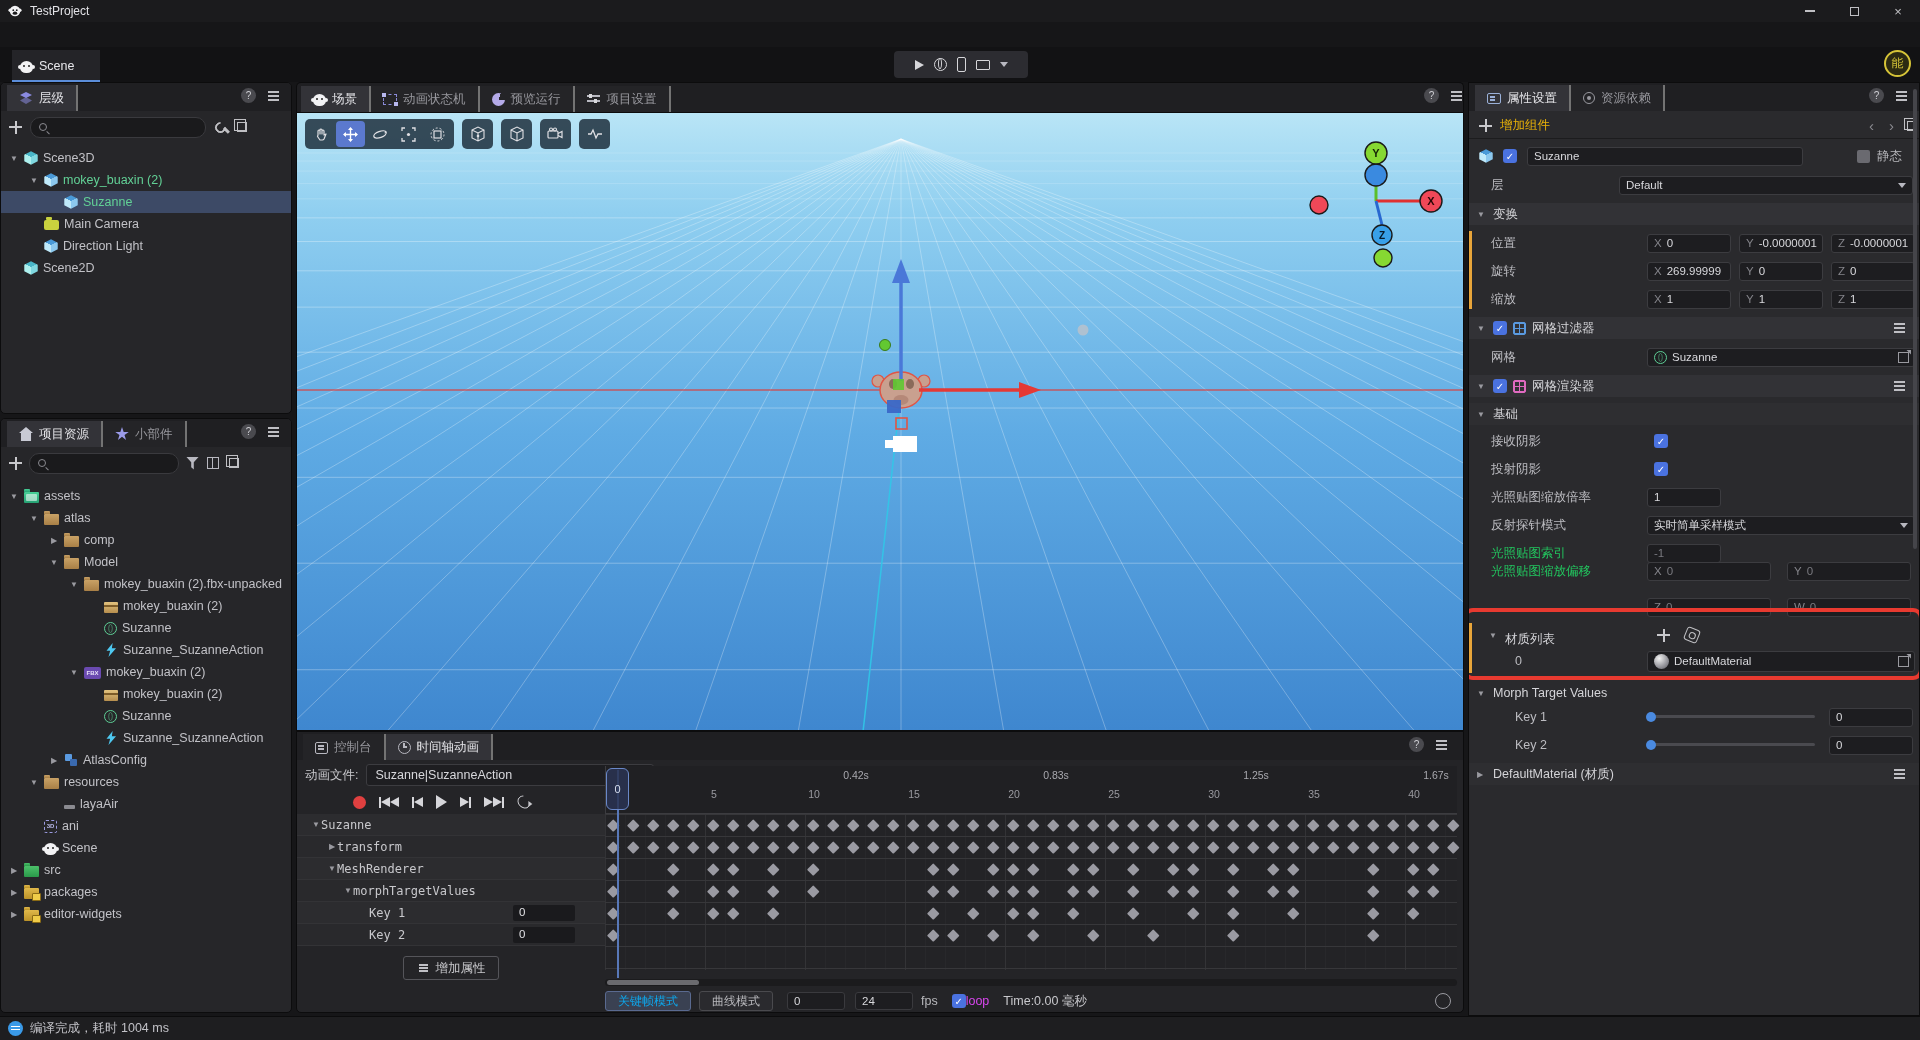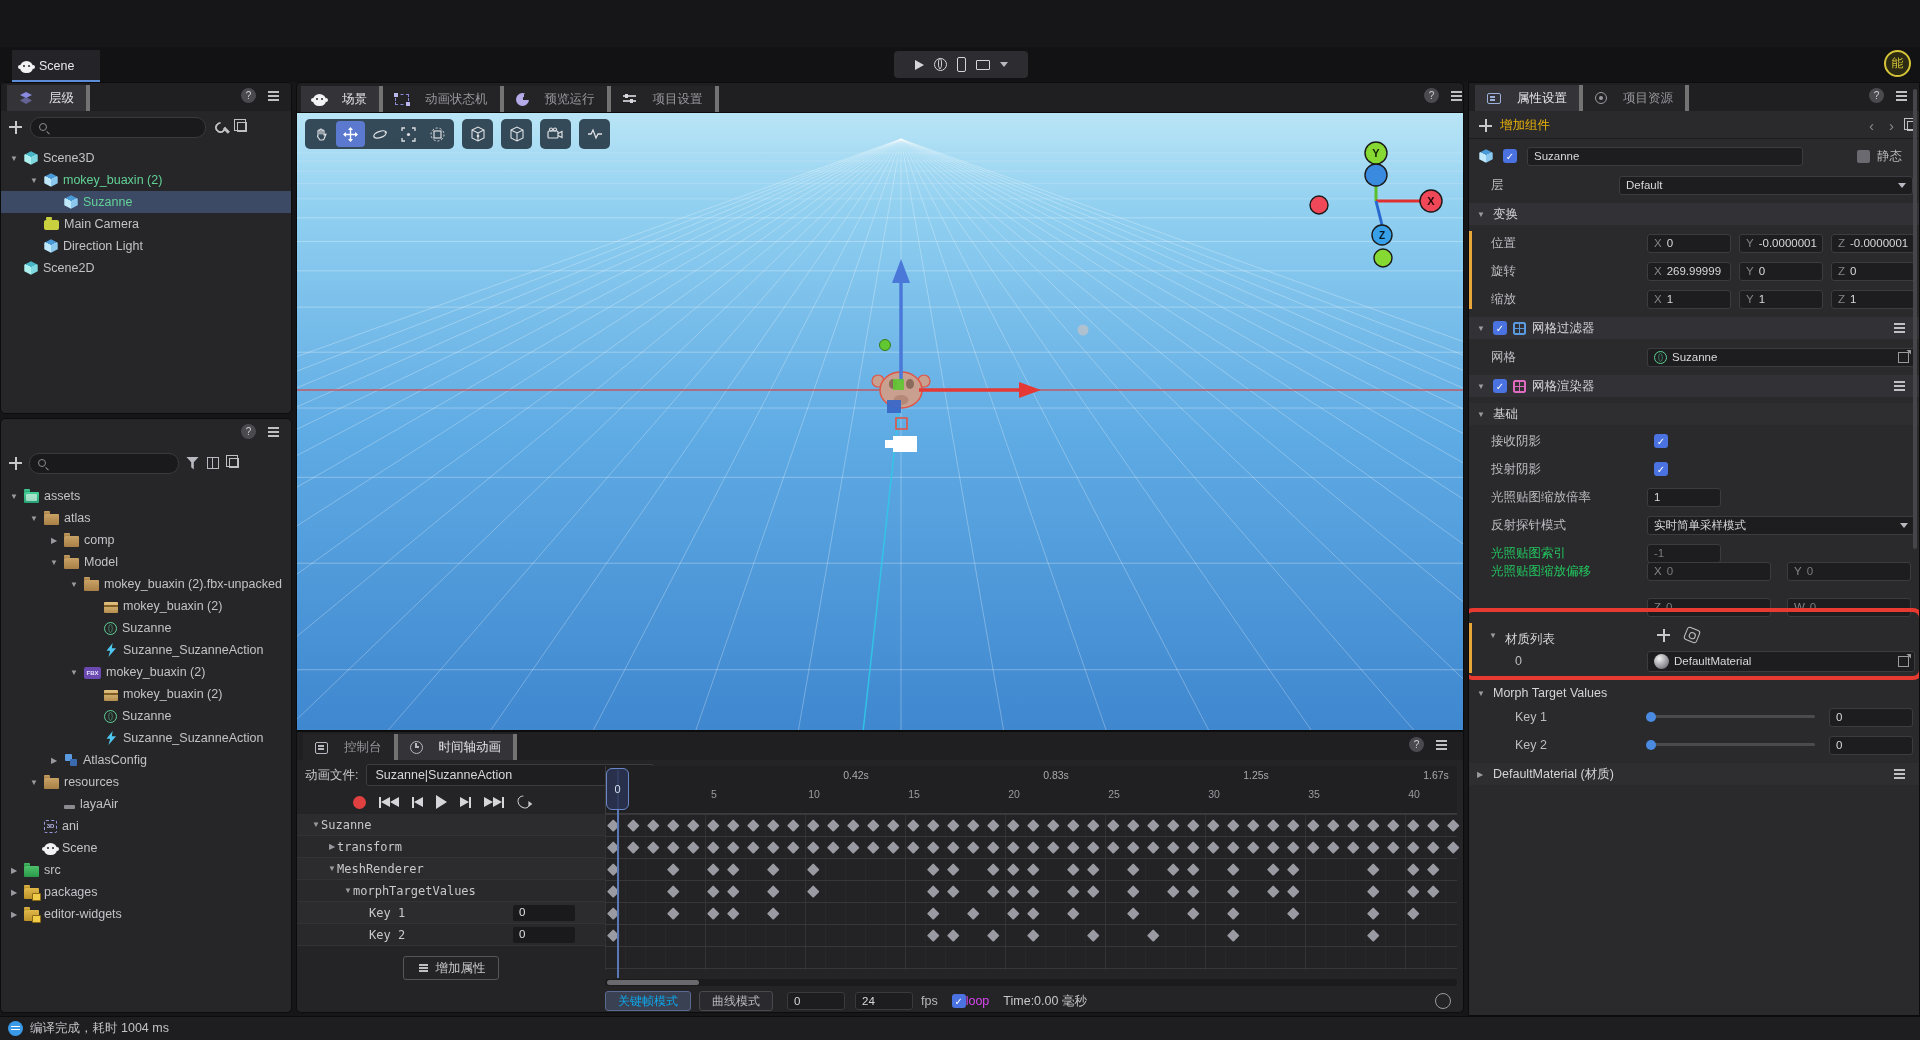--- a/index.html
+++ b/index.html
@@ -15,21 +15,21 @@
   .wbtn .maxi{width:9px;height:9px;border:1.2px solid #c0c0c4;}
   .menubar{position:absolute;left:0;top:22px;width:1920px;height:24px;background:#1e1e20;display:flex;align-items:center;gap:22px;padding-left:12px;border-bottom:1px solid #0c0c0d;}
   .menu-item{color:#cfcfd3;font-size:12.5px;cursor:default;}
   
   .docrow{position:absolute;left:0;top:47px;width:1920px;height:35px;background:#121214;}
   .doctab{position:absolute;left:12px;top:3px;width:88px;height:32px;background:#242428;display:flex;align-items:center;gap:6px;padding-left:8px;color:#e6e6ea;}
   .doctab::after{content:"";position:absolute;left:0;right:0;bottom:0;height:2px;background:#5b8dd9;}
   .transportbar{position:absolute;left:894px;top:4px;width:134px;height:27px;background:#2c2c31;border-radius:4px;display:flex;align-items:center;justify-content:center;gap:10px;}
   .badge{position:absolute;left:1884px;top:3px;width:27px;height:27px;border-radius:50%;background:#2c2a12;border:2px solid #d6c438;color:#d6c438;font-size:12px;display:flex;align-items:center;justify-content:center;}
   .phead{position:absolute;left:0;top:0;right:0;height:28px;background:#1f1f22;display:flex;align-items:flex-end;}
-  .ptab{height:26px;display:flex;align-items:center;gap:16px;padding:0 12px;background:#242427;color:#97979d;font-size:12.5px;border-right:4px solid #737373;}
+  .ptab{height:26px;display:flex;align-items:center;gap:6px;padding:0 12px;background:#242427;color:#97979d;font-size:12.5px;border-right:2px solid #737373;}
   .ptab.active{background:#333338;color:#e4e4e8;}
   .phelp{position:absolute;top:5px;display:flex;gap:10px;align-items:center;}
   .ic-help{width:15px;height:15px;border-radius:50%;background:#4a4a4f;color:#cfcfd4;font-size:10px;display:flex;align-items:center;justify-content:center;}
   .ic-menu{width:11px;height:1.6px;background:#bfbfc4;box-shadow:0 -4px 0 #bfbfc4,0 4px 0 #bfbfc4;margin:7px 2px;}
   .toolrow{position:absolute;left:0;right:0;display:flex;align-items:center;}
   .searchbox{height:21px;background:#1a1a1c;border:1px solid #3a3a3e;border-radius:10px;display:flex;align-items:center;padding:0 8px;color:#9a9aa0;flex:1;}
   .ic-search{width:8px;height:8px;border:1.4px solid #8a8a90;border-radius:50%;position:relative;flex:none;}
   .ic-search::after{content:"";position:absolute;left:7px;top:7px;width:4px;height:1.4px;background:#8a8a90;transform:rotate(45deg);transform-origin:0 0;}
   .ic-plus{position:relative;width:13px;height:13px;flex:none;}
   .ic-plus::before{content:"";position:absolute;left:0;top:5.5px;width:13px;height:2px;background:#c8c8cc;}
@@ -164,20 +164,42 @@
   
   .leftpanel{position:absolute;left:0;width:292px;background:#262629;border:1px solid #0c0c0d;border-radius:5px;overflow:hidden;}
   
   .statusbar{position:absolute;left:0;top:1016px;width:1920px;height:24px;background:#1e1e20;border-top:1px solid #0c0c0d;display:flex;align-items:center;gap:7px;padding-left:8px;color:#c2c2c7;font-size:12.5px;}
 </style>
 </head>
 <body>
 
 <div class="app">
 
+  <div class="titlebar">
+    <svg class="t-ic" viewBox="0 0 16 16">
+        <circle cx="8" cy="8" r="6" fill="#f0f0f2"></circle>
+        <circle cx="2.5" cy="7" r="2" fill="#f0f0f2"></circle>
+        <circle cx="13.5" cy="7" r="2" fill="#f0f0f2"></circle>
+        <circle cx="6" cy="7" r="1" fill="#1b1b1d"></circle>
+        <circle cx="10" cy="7" r="1" fill="#1b1b1d"></circle>
+        <ellipse cx="8" cy="10.5" rx="2.6" ry="1.8" fill="#1b1b1d"></ellipse>
+      </svg>
+    <span class="title-text">TestProject</span>
+    <div class="wbtns">
+      <div class="wbtn">
+          <span class="mini"></span>
+        </div>
+      <div class="wbtn">
+          <span class="maxi"></span>
+        </div>
+      <div class="wbtn">
+          <span>×</span>
+        </div>
+    </div>
+  </div>
 
 
   <div class="docrow">
     <div class="doctab">
       <span class="ic ic-monkey"></span>
       <span>Scene</span>
     </div>
     <div class="transportbar">
       <div style="width:0;height:0;border-left:9px solid #d6d6da;border-top:5.5px solid transparent;border-bottom:5.5px solid transparent;"></div>
       <div style="width:13px;height:13px;border:1.5px solid #d6d6da;border-radius:50%;position:relative;">
@@ -237,20 +259,31 @@
         </div>
         <div class="trow" style="padding-left: 8px;">
           <span class="arr"></span>
           <span class="ic ic-cube-scene"></span>
           <span class="tlab">Scene2D</span>
         </div>
       </div>
   </div>
 
   <div class="leftpanel" style="top:418px;height:595px;">
+    <div class="phead" style="padding-left:6px;">
+
+    <div class="ptab active">
+          <span class="ic ic-home"></span>
+          <span>项目资源</span>
+        </div>
+        <div class="ptab">
+          <span class="ic ic-star"></span>
+          <span>小部件</span>
+        </div>
+      </div>
     <div class="phelp" style="right:10px;top:5px;">
       <span class="ic-help">?</span>
       <span class="ic-menu"></span>
     </div>
     <div class="toolrow" style="top:32px;height:24px;padding:0 8px;gap:7px;">
       <span class="ic-plus"></span>
       <div class="searchbox" style="max-width:150px;">
           <span class="ic-search"></span>
         </div>
       <span class="ic ic-filter"></span>
@@ -814,21 +847,21 @@
 
   <div class="inspector">
     <div class="phead" style="padding-left:6px;">
 
     <div class="ptab active">
           <span class="ic ic-properties"></span>
           <span>属性设置</span>
         </div>
         <div class="ptab">
           <span class="ic ic-dependency"></span>
-          <span>项目资源</span>
+          <span>资源依赖</span>
         </div>
       </div>
     <div class="phelp" style="right:10px;top:5px;">
       <span class="ic-help">?</span>
       <span class="ic-menu"></span>
     </div>
 
     <div class="irow" style="top:30px;height:26px;border-bottom:1px solid #1c1c1e;">
       <span class="ic-plus" style="margin-left:10px;"></span>
       <span style="margin-left:8px;color:#eab308;">增加组件</span>

